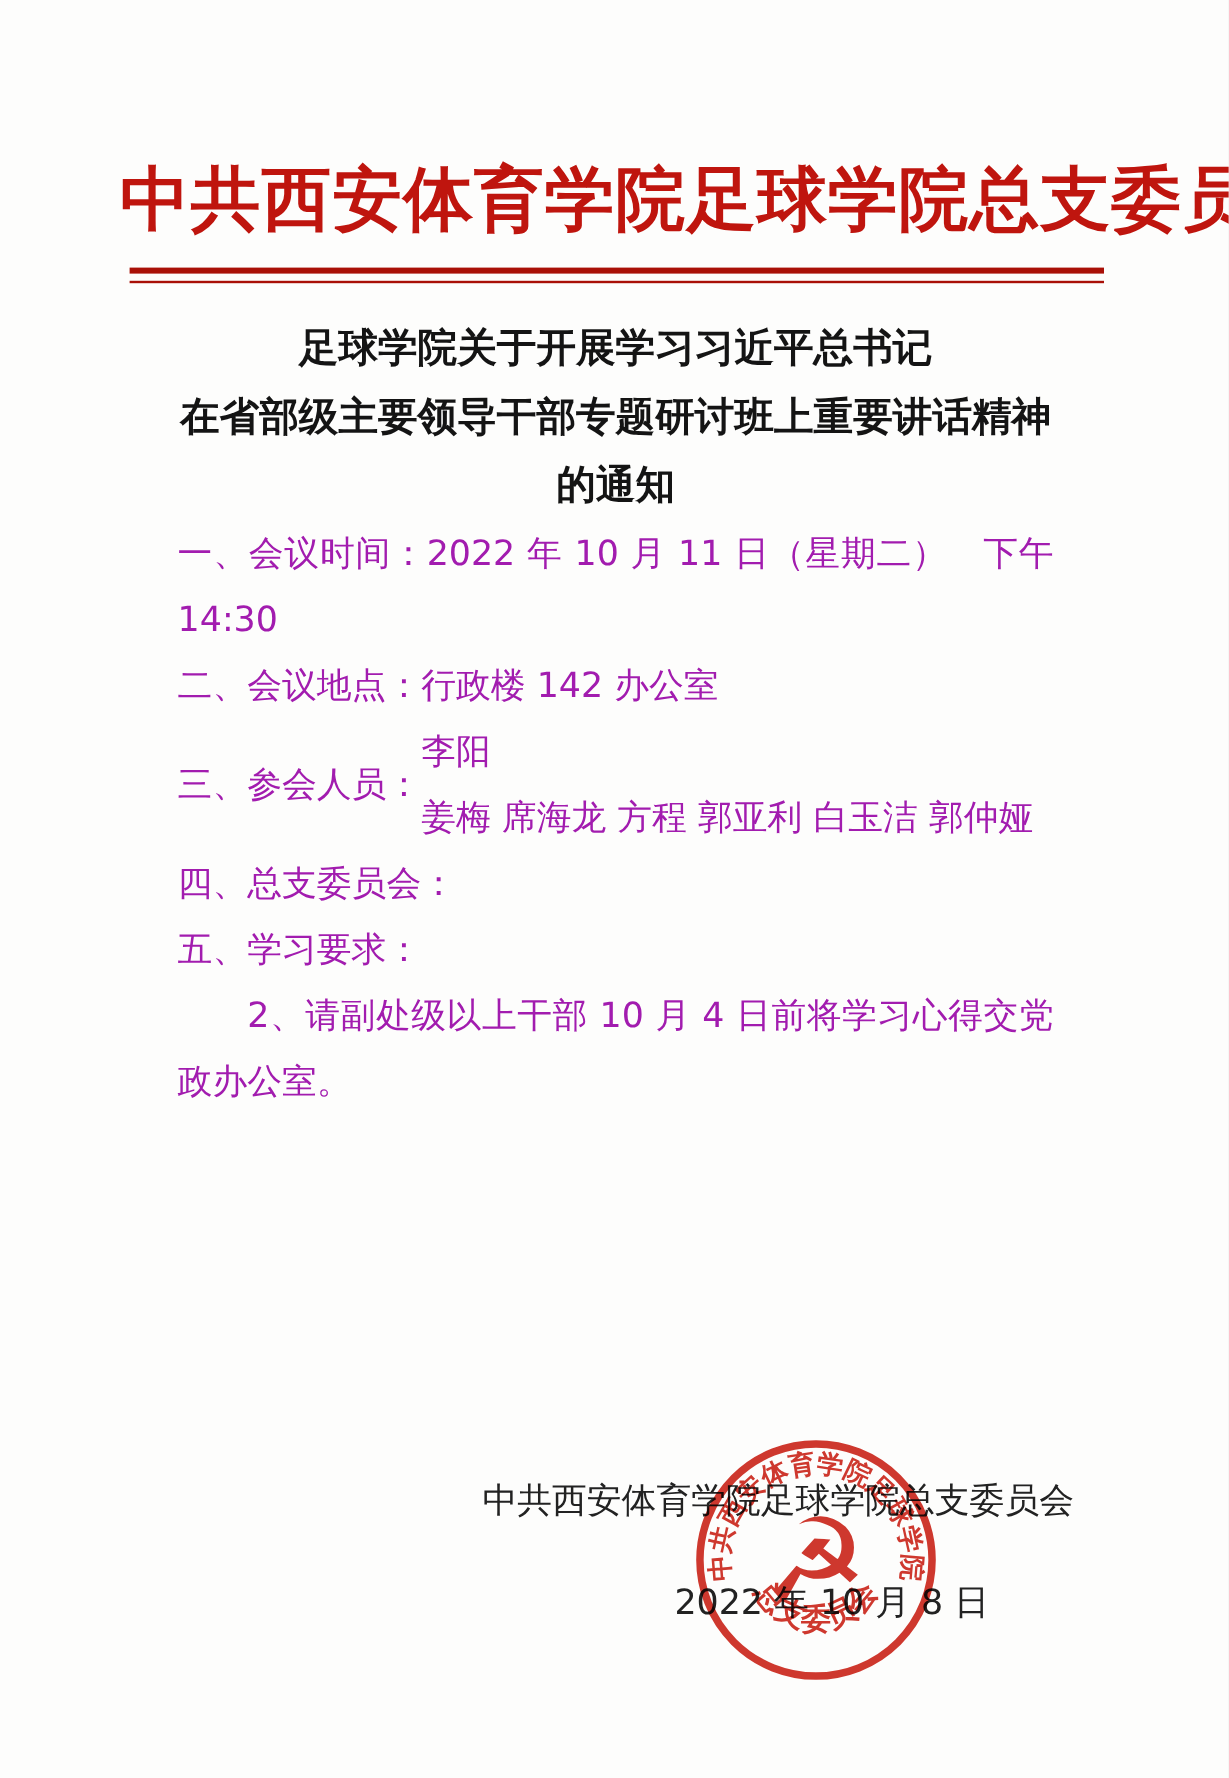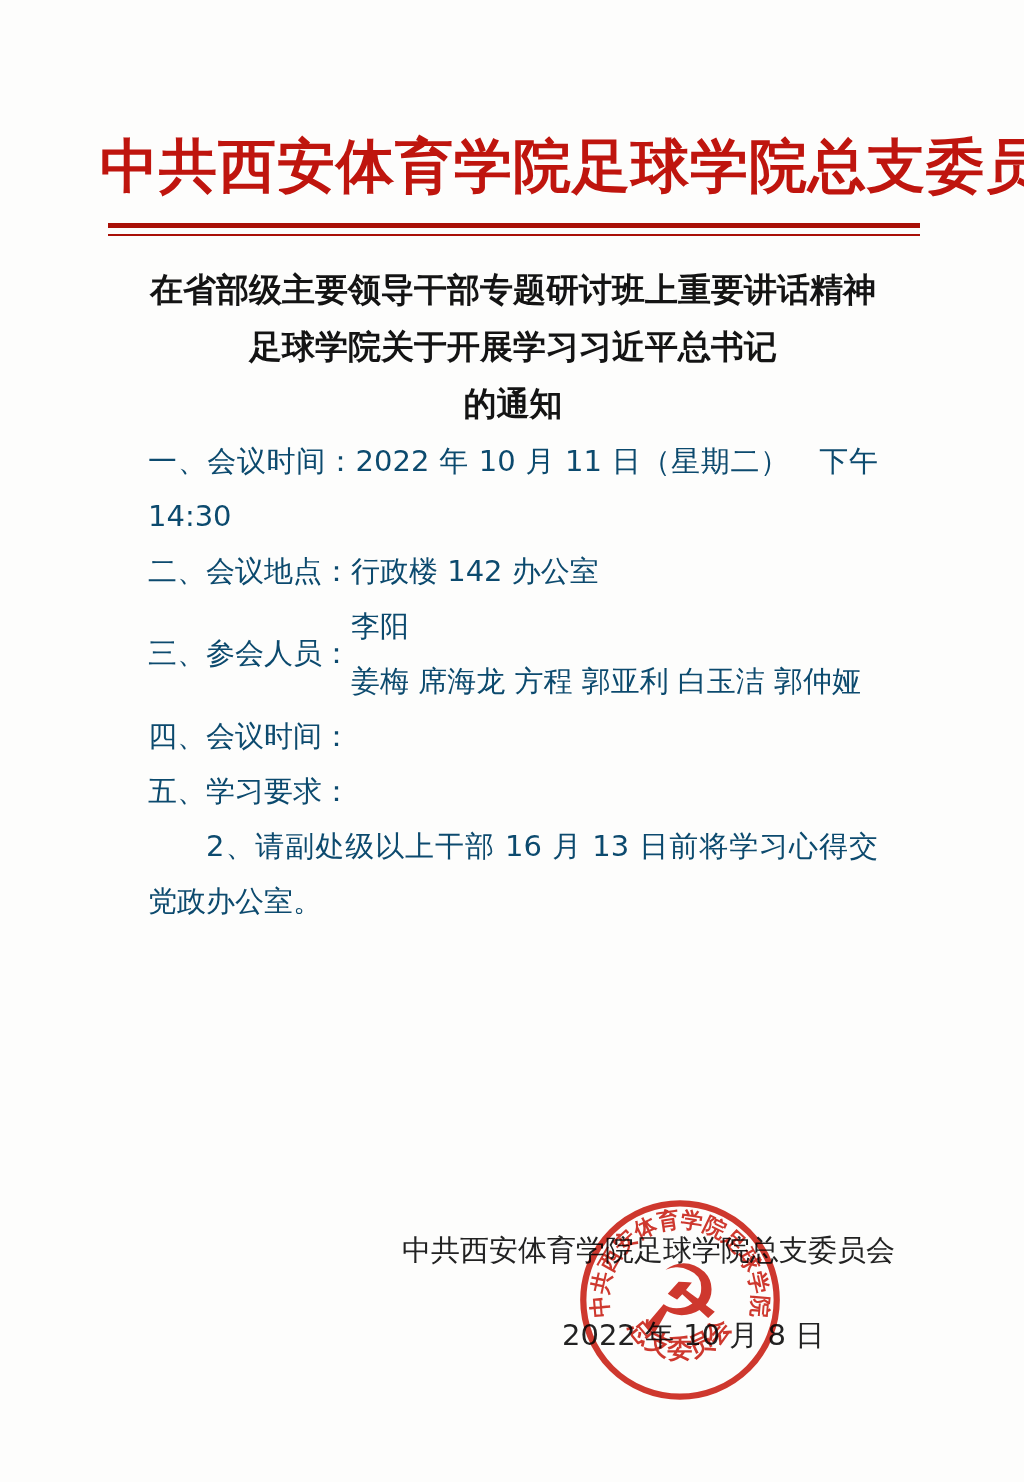--- a/index.html
+++ b/index.html
@@ -39,21 +39,21 @@
     font-size:33px;
     line-height:57px;
     color:#141414;
   }
   
   .body{
     margin:2px 146px 0 148px;
     font-size:29px;
     line-height:55px;
     text-align:justify;
-    color:#0c4a6e;
+    color:#a21caf;
   }
   .body p{margin:0;}
   .indent{text-indent:58px;}
   .row{display:flex;align-items:center;}
   .row .label{flex:0 0 auto;white-space:nowrap;}
   .row .names{flex:1 1 auto;}
   
   .sig{
     position:absolute;left:402px;top:1233px;
     font-size:29px;line-height:34px;color:#222;white-space:nowrap;
@@ -73,41 +73,41 @@
 </head>
 <body>
 
 <div class="page">
 
   <div class="letterhead">中共西安体育学院足球学院总支委员会</div>
 
   <div class="rule"></div>
 
   <div class="doc-title">
+    <div>足球学院关于开展学习习近平总书记</div>
     <div>在省部级主要领导干部专题研讨班上重要讲话精神</div>
-    <div>足球学院关于开展学习习近平总书记</div>
     <div>的通知</div>
   </div>
 
   <div class="body">
     <p>一、会议时间：2022 年 10 月 11 日（星期二）　下午 14:30</p>
     <p>二、会议地点：行政楼 142 办公室</p>
 
     <div class="row">
       <span class="label">三、参会人员：</span>
       <span class="names">
         <span style="display:block">李阳</span>
         <span style="display:block">姜梅  席海龙  方程  郭亚利  白玉洁  郭仲娅</span>
       </span>
     </div>
 
-    <p>四、会议时间：</p>
+    <p>四、总支委员会：</p>
 
     <p>五、学习要求：</p>
-    <p class="indent">2、请副处级以上干部 16 月 13 日前将学习心得交党政办公室。</p>
+    <p class="indent">2、请副处级以上干部 10 月 4 日前将学习心得交党政办公室。</p>
   </div>
 
   <div class="sig">中共西安体育学院足球学院总支委员会</div>
   <div class="date">2022 年 10 月 8 日</div>
 
   <svg class="stamp" viewBox="0 0 200 200" xmlns="http://www.w3.org/2000/svg">
     <circle cx="100" cy="100" r="93" fill="none" stroke="#cb2217" stroke-width="6"></circle>
     <path id="sealArcTop" d="M 32.4,118.1 A 70,70 0 1 1 167.6,118.1" fill="none"></path>
     <path id="sealArcBottom" d="M 48.3,118.8 A 55,55 0 0 0 151.7,118.8" fill="none"></path>
     <text font-size="21" fill="#cb2217" text-anchor="middle" font-weight="bold">

